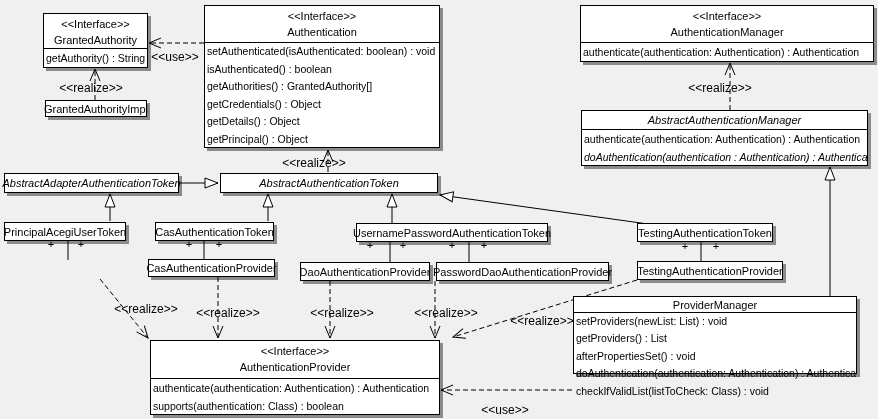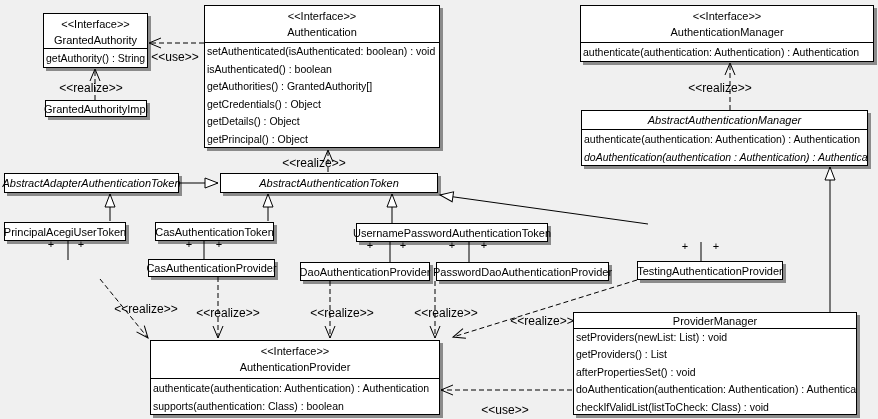--- a/index.html
+++ b/index.html
@@ -144,20 +144,23 @@
   </div>
 
   <div class="box simple" style="left:356px;top:223px;width:192px;height:19px">
     <span class="cname">UsernamePasswordAuthenticationToken</span>
   </div>
 
   <div class="box simple" style="left:155px;top:222px;width:119px;height:19px">
     <span class="cname">CasAuthenticationToken</span>
   </div>
 
+  <div class="box simple" style="left:637px;top:223px;width:136px;height:19px">
+    <span class="cname">TestingAuthenticationToken</span>
+  </div>
 
 
   <div class="box simple" style="left:148px;top:259px;width:127px;height:18px">
     <span class="cname">CasAuthenticationProvider</span>
   </div>
 
   <div class="box simple" style="left:300px;top:262px;width:130px;height:19px">
     <span class="cname">DaoAuthenticationProvider</span>
   </div>
 
@@ -173,21 +176,21 @@
     <div class="hdr" style="height:38px">
       <div class="stereo">&lt;&lt;Interface&gt;&gt;</div>
       <div class="cname">AuthenticationProvider</div>
     </div>
     <div class="methods" style="line-height:18px">
       <div class="m">authenticate(authentication: Authentication) : Authentication</div>
       <div class="m">supports(authentication: Class) : boolean</div>
     </div>
   </div>
 
-  <div class="box" style="left:573px;top:312px;width:284px;height:103px">
+  <div class="box" style="left:573px;top:296px;width:284px;height:78px">
     <div class="hdr one" style="height:16px">
       <div class="cname">ProviderManager</div>
     </div>
     <div class="methods" style="line-height:17.4px">
       <div class="m">setProviders(newList: List) : void</div>
       <div class="m">getProviders() : List</div>
       <div class="m">afterPropertiesSet() : void</div>
       <div class="m">doAuthentication(authentication: Authentication) : Authentication</div>
       <div class="m">checkIfValidList(listToCheck: Class) : void</div>
     </div>

